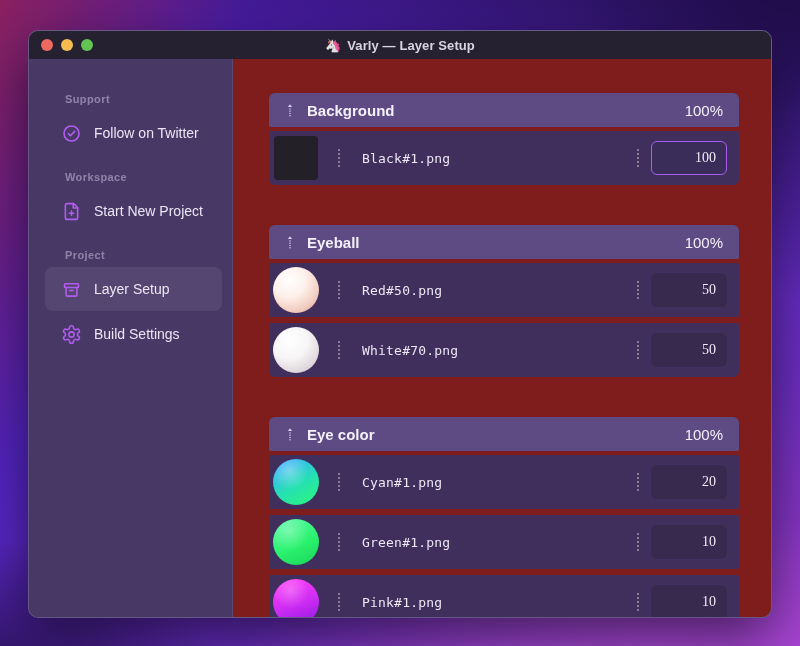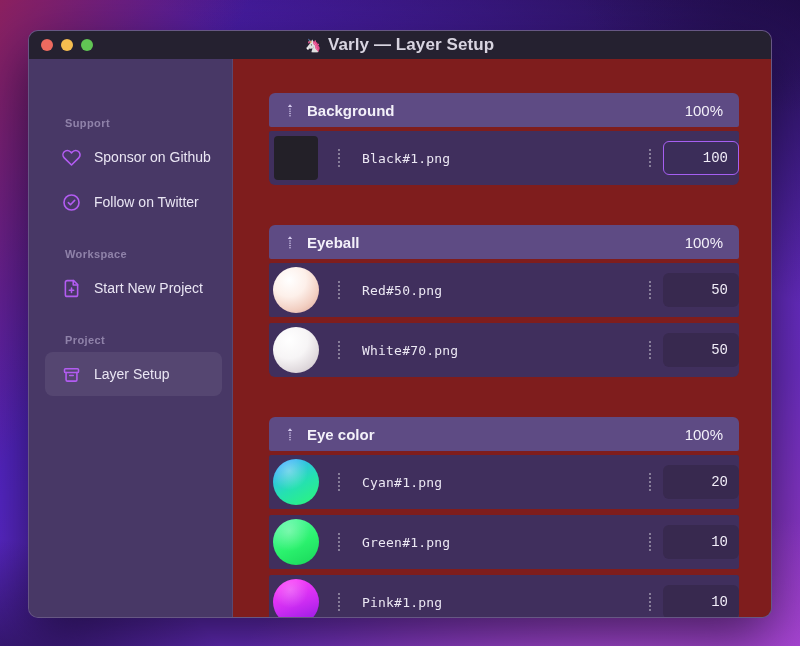--- a/index.html
+++ b/index.html
@@ -35,36 +35,36 @@
   .traffic span { width:12px; height:12px; border-radius:50%; display:block; cursor:default; }
   .tl-close { background:#ee6a5f; }
   .tl-min   { background:#f5bd4f; }
   .tl-zoom  { background:#61c454; }
   .title-wrap {
     position:absolute; left:0; right:0; top:0; bottom:0;
     display:flex; align-items:center; justify-content:center; gap:6px;
     pointer-events:none;
   }
   .app-emoji { font-size:13px; line-height:1; }
-  .win-title { font-size:17px; font-weight:700; color:#d8d4e0; letter-spacing:0.1px; }
+  .win-title { font-size:13px; font-weight:700; color:#d8d4e0; letter-spacing:0.1px; }
 
   
   .app-body { flex:1; display:flex; min-height:0; }
 
   .sidebar {
     width:204px; flex:0 0 204px; background:#483866;
     border-right:1px solid rgba(255,255,255,0.09);
     padding-top:34px;
   }
   .section-label {
     font-size:11px; font-weight:700; letter-spacing:0.4px;
     color:rgba(222,212,242,0.48);
     padding:0 0 6px 36px;
   }
-  .nav-section { margin-bottom:16px;margin-top:24px; }
+  .nav-section { margin-bottom:16px; }
   .nav-item {
     height:44px; margin:0 10px 1px 16px; padding-left:16px;
     display:flex; align-items:center; gap:12px;
     border-radius:8px; cursor:pointer; color:#eae6f4; font-size:14px;
   }
   .nav-item.active { background:rgba(255,255,255,0.075); }
   .nav-item svg { width:21px; height:21px; flex:0 0 21px; }
   .icon-stroke { stroke:#b35cf2; fill:none; stroke-width:1.8; stroke-linecap:round; stroke-linejoin:round; }
 
   
@@ -77,21 +77,21 @@
     height:34px; background:#5e4b84; border-radius:6px 6px 2px 2px;
     display:flex; align-items:center; padding:0 16px 0 12px;
     margin-bottom:4px;
   }
   .drag-handle { width:18px; height:20px; display:flex; align-items:center; justify-content:center; cursor:grab; }
   .group-title { font-size:15px; font-weight:700; color:#f3f0f9; margin-left:8px; }
   .group-pct { margin-left:auto; font-size:15px; font-weight:400; color:#f3f0f9; }
 
   .layer-row {
     height:54px; background:#402f5d; border-radius:2px;
-    display:flex; align-items:center; padding:0 0 0 4px;
+    display:flex; align-items:center; padding:0 12px 0 4px;
     margin-bottom:6px;
   }
   .group .layer-row:last-child { border-radius:2px 2px 6px 6px; margin-bottom:0; }
 
   .thumb { width:46px; height:46px; flex:0 0 46px; }
   .thumb-black { background:#232028; border-radius:4px; width:44px; height:44px; margin:1px; }
   .ball { border-radius:50%; }
   .thumb-red   { background:radial-gradient(circle at 35% 28%, #ffffff 0%, #fdf0ea 38%, #f2cfc2 68%, #d9a193 100%); }
   .thumb-white { background:radial-gradient(circle at 35% 28%, #ffffff 0%, #f7f5f6 42%, #ddd6da 75%, #b9b0b6 100%); }
   .thumb-cyan  { background:radial-gradient(circle at 35% 26%, rgba(255,255,255,0.35) 0%, rgba(255,255,255,0) 42%), linear-gradient(150deg, #37b4f8 15%, #25e0b2 55%, #2bf284 90%); }
@@ -105,21 +105,21 @@
   .sep-a { margin-left:19px; }
   .filename {
     margin-left:22px;
     font-family:"DejaVu Sans Mono", monospace;
     font-size:13px; color:#ebe7f3; letter-spacing:0.2px;
   }
   .row-spacer { flex:1; }
   .value-input {
     width:76px; height:34px; margin-left:12px;
     background:#38294f; border:1.5px solid transparent; border-radius:6px;
-    font-family:Liberation Mono, monospace; font-size:14px; color:#f1edf8;
+    font-family:Liberation Serif, serif; font-size:14px; color:#f1edf8;
     text-align:right; padding:0 10px; outline:none;
   }
   .value-input.focused { border-color:#a65ff2; background:#3b2d59; }
 </style>
 </head>
 <body>
 
 <svg width="0" height="0" style="position:absolute">
   <defs>
     <g id="i-heart">
@@ -175,26 +175,20 @@
   </div>
 
   <div class="app-body">
 
     <nav class="sidebar">
 
       <div class="nav-section">
         <div class="section-label">Support</div>
         <div class="nav-item">
           <svg viewBox="0 0 24 24">
-              <use href="#i-heart"></use>
-            </svg>
-          <span>Sponsor on Github</span>
-        </div>
-        <div class="nav-item">
-          <svg viewBox="0 0 24 24">
               <use href="#i-badge-check"></use>
             </svg>
           <span>Follow on Twitter</span>
         </div>
       </div>
 
       <div class="nav-section">
         <div class="section-label">Workspace</div>
         <div class="nav-item">
           <svg viewBox="0 0 24 24">
@@ -204,20 +198,26 @@
         </div>
       </div>
 
       <div class="nav-section">
         <div class="section-label">Project</div>
         <div class="nav-item active">
           <svg viewBox="0 0 24 24">
               <use href="#i-archive"></use>
             </svg>
           <span>Layer Setup</span>
+        </div>
+        <div class="nav-item">
+          <svg viewBox="0 0 24 24">
+              <use href="#i-gear"></use>
+            </svg>
+          <span>Build Settings</span>
         </div>
       </div>
 
     </nav>
 
     <main class="main">
 
       <section class="group">
         <header class="group-header">
           <span class="drag-handle">

